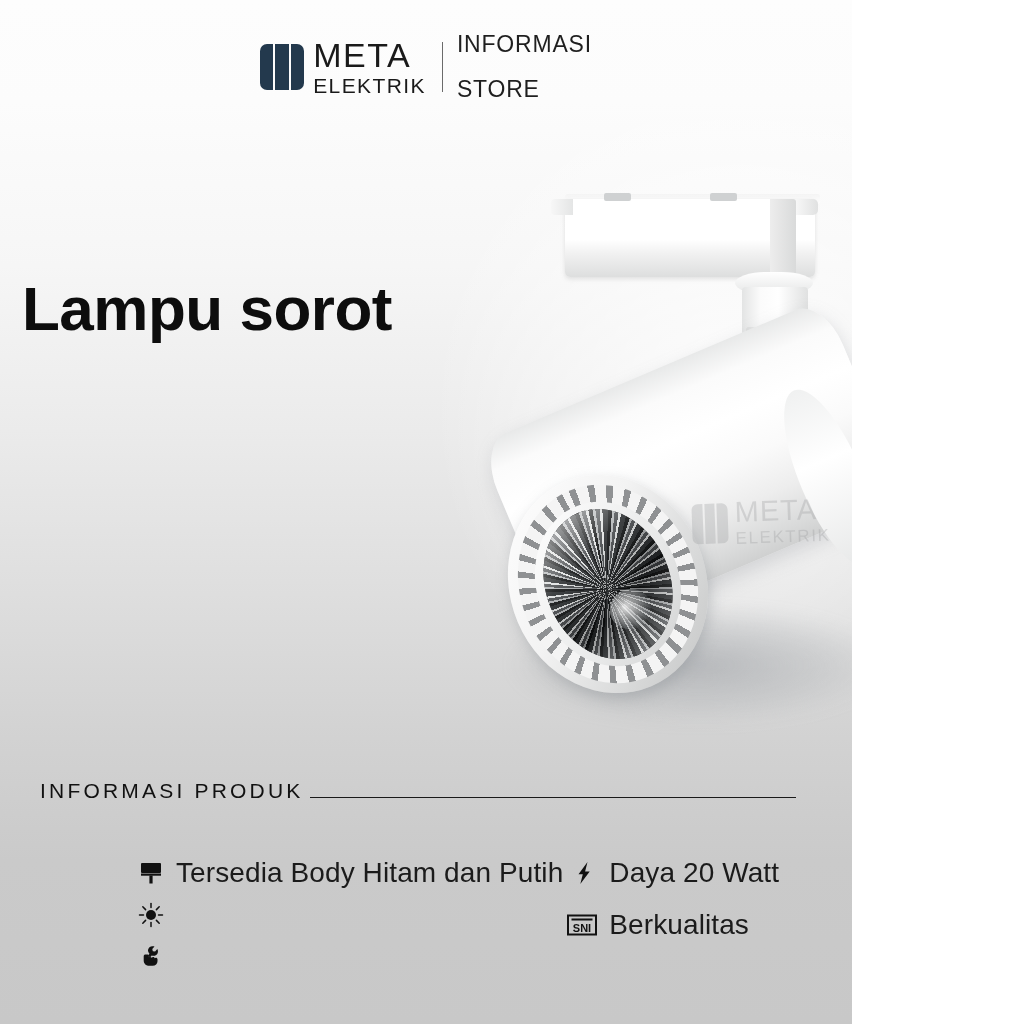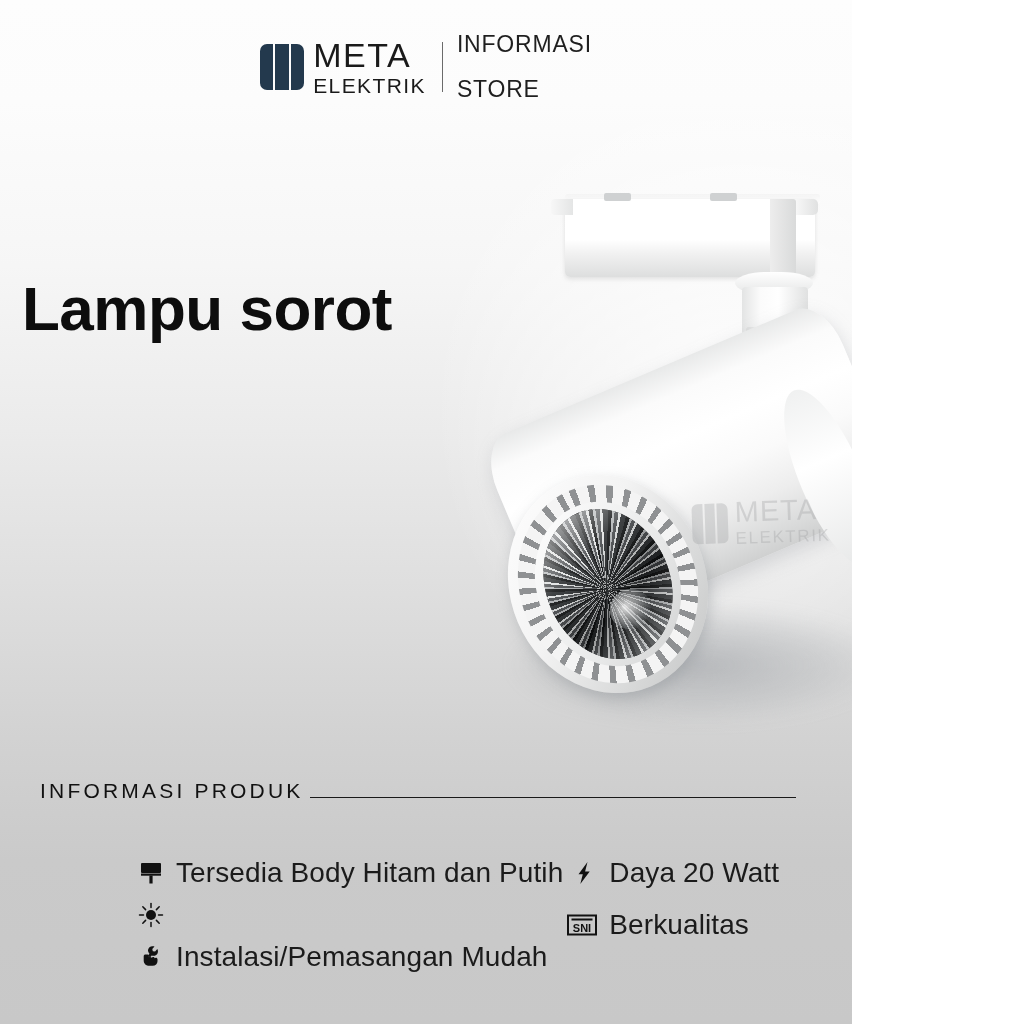--- a/index.html
+++ b/index.html
@@ -488,21 +488,20 @@
         </span>
       </div>
 
       <div class="feat">
         <span class="ico">
           <svg width="26" height="26" viewBox="0 0 26 26">
             <path d="M14 2.2c-2.6.3-4.3 2.6-3.9 5.1.2 1 .7 1.8 1.4 2.4l-1.6 1.8 2.1 1.9 1.7-1.9c.7.3 1.5.4 2.3.3 2.6-.3 4.3-2.6 3.9-5.1-.1-.6-.3-1.1-.6-1.6l-2.2 2.4-2.3-.3-.5-2.3 2.2-2.4c-.5-.2-1-.3-1.6-.3z" fill="#111"></path>
             <path d="M7.6 10.6c-1.1 0-1.9.7-1.9 1.6v4.2c0 3.2 2.4 5.4 5.7 5.4h3.1c3 0 5-1.8 5-4.5v-2.1c0-.9-.7-1.5-1.6-1.5-.5 0-.9.2-1.2.5-.2-.7-.8-1.1-1.6-1.1-.6 0-1.1.3-1.4.7-.3-.5-.9-.9-1.6-.9-.5 0-.9.2-1.2.4v-1.1c0-.9-.8-1.6-1.8-1.6z" fill="#111"></path>
           </svg>
         </span>
-        <span class="txt">Instalasi/Pemasangan Mudah</span>
       </div>
 
     </div>
 
     <div class="col right">
 
       <div class="feat">
         <span class="ico">
           <svg width="26" height="26" viewBox="0 0 26 26">
             <path d="M16.5 2 7.5 14.2h4.3L9.3 24l9.4-12.6h-4.6L16.5 2z" fill="#111"></path>

